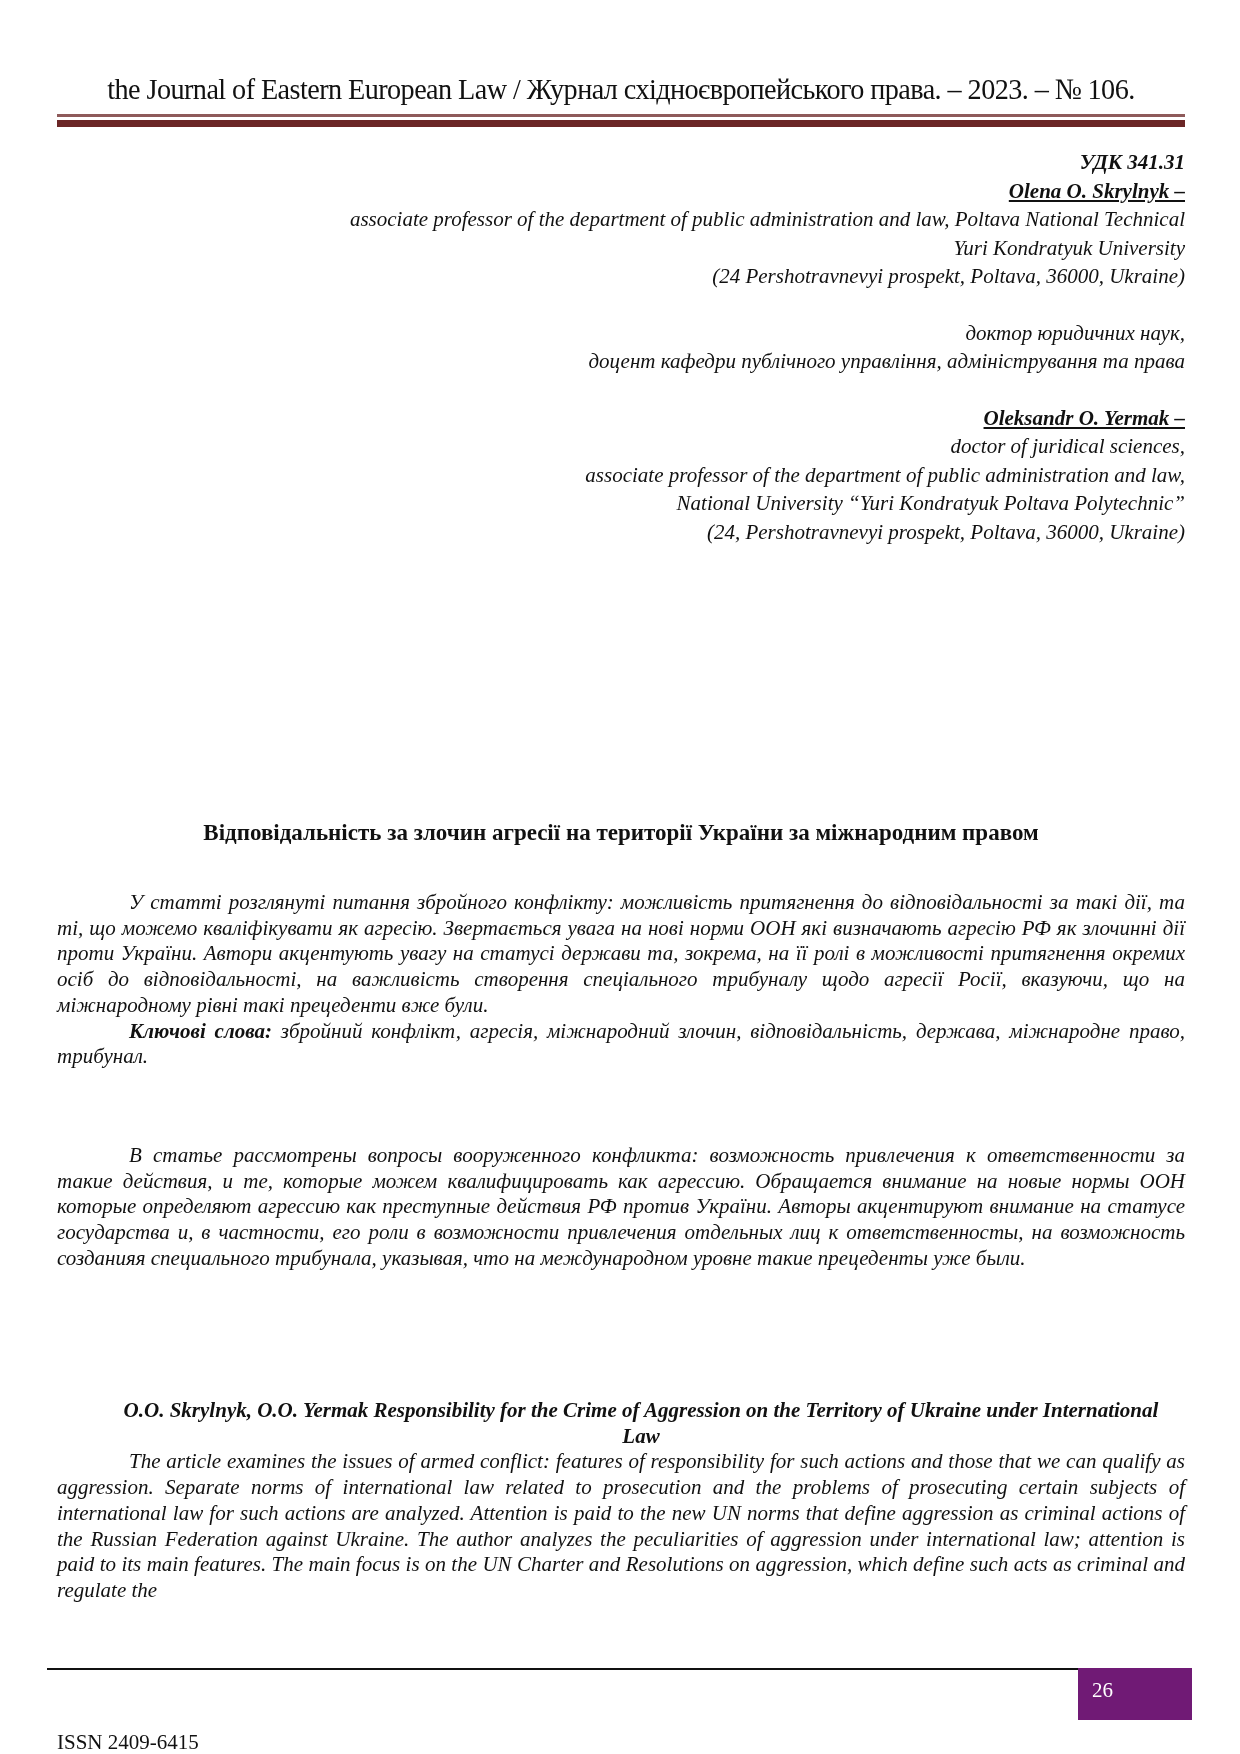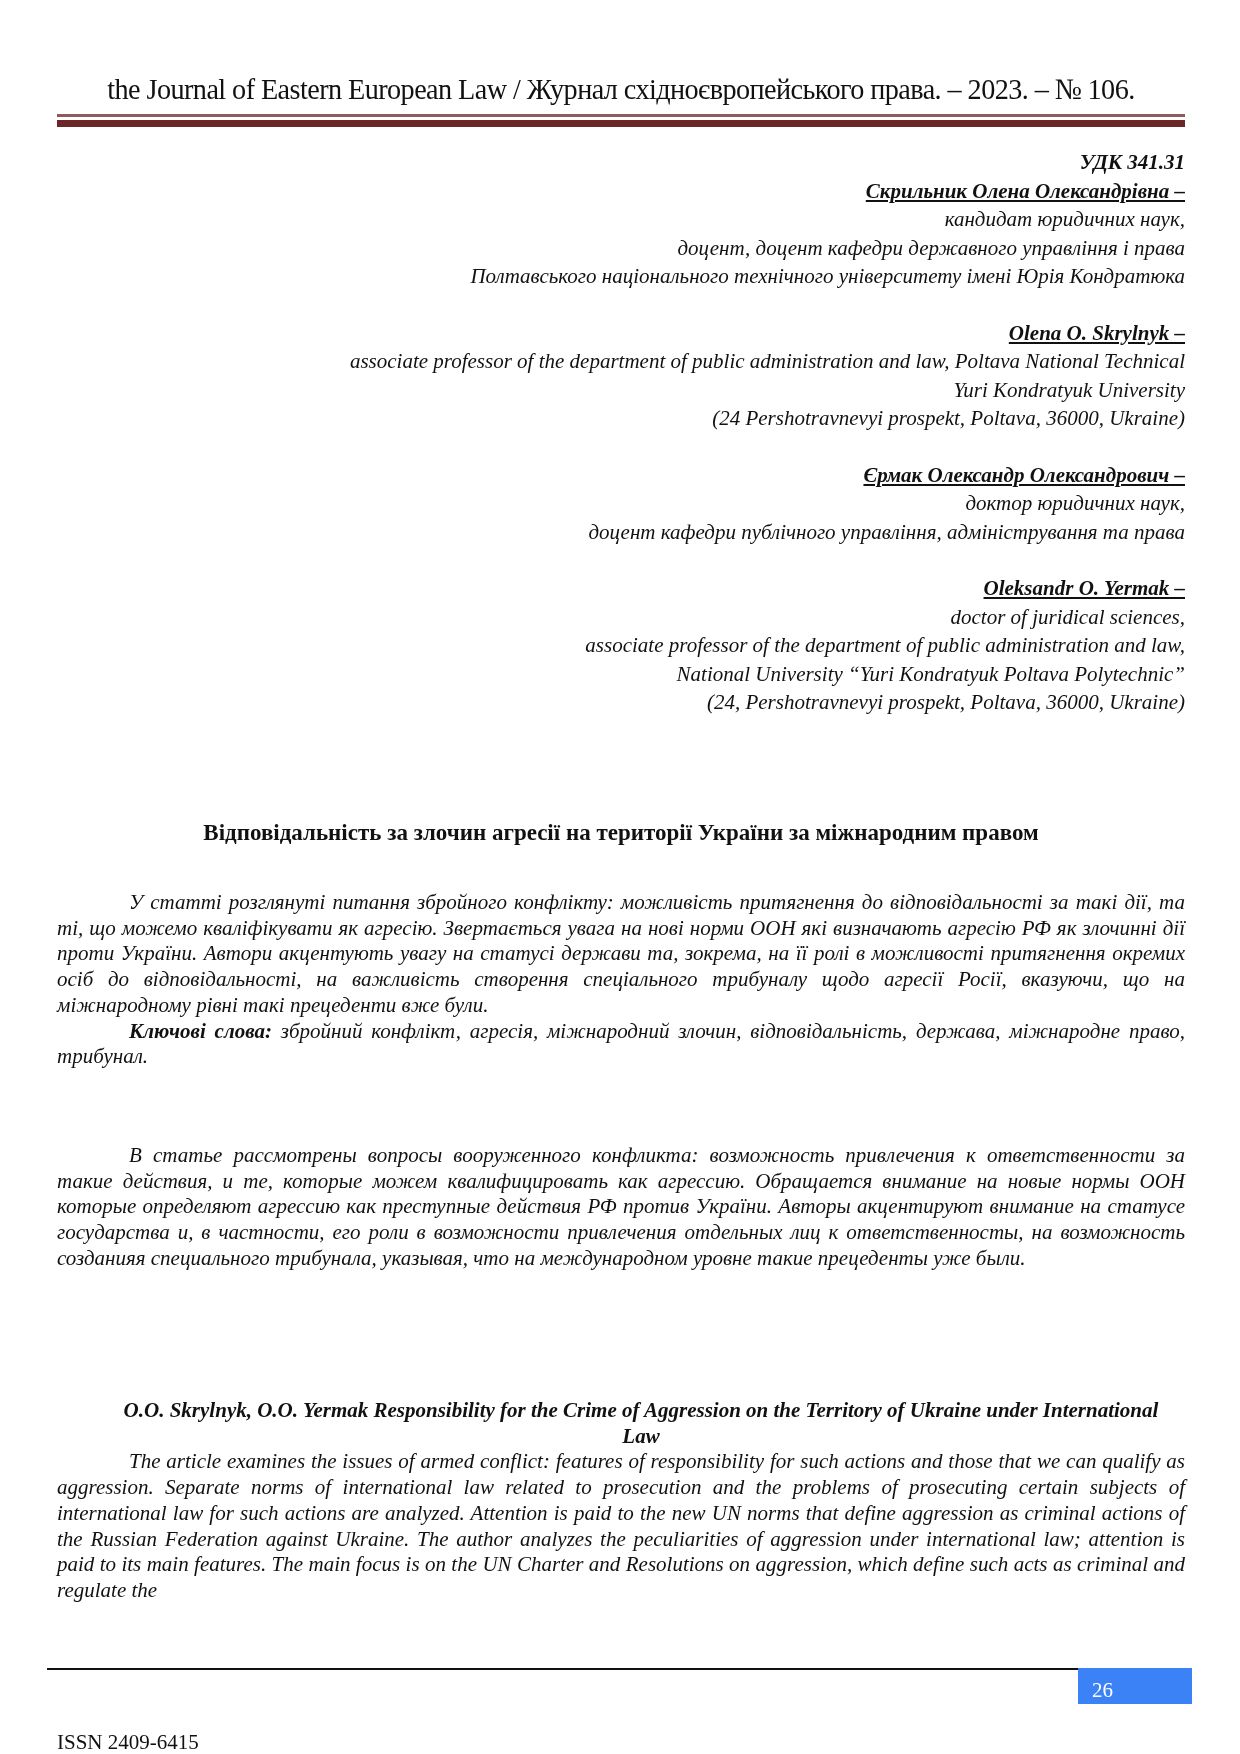--- a/index.html
+++ b/index.html
@@ -25,48 +25,41 @@
           font-size: 21px; line-height: 25.7px; text-align: justify; }
   .body p { margin: 0; text-indent: 72px; }
   .body .kw-label { font-weight: bold; }
   .abs-ua { top: 890px; }
   .abs-ru { top: 1143px; }
   .abs-en { top: 1398px; }
   .en-title { font-weight: bold; text-align: center; text-indent: 0 !important; padding-left: 60px; padding-right: 20px; }
 
   .footer-rule { position: absolute; left: 47px; top: 1668px; width: 1032px; height: 2px; background: #111; }
   .issn { position: absolute; left: 57px; top: 1685px; font-size: 21px; line-height: 26px; margin-top: 44px; }
-  .page-box { position: absolute; left: 1078px; top: 1668px; width: 114px; height: 36px; background: #3b82f6; }
+  .page-box { position: absolute; left: 1078px; top: 1668px; width: 114px; height: 52px; background: #701a75; }
   .page-num { position: absolute; left: 14px; top: 9px; color: #fff; font-size: 21px; line-height: 26px; }
 </style>
 </head>
 <body>
 
 <div class="header">
   <div class="header-text">the Journal of Eastern European Law / Журнал східноєвропейського права. – 2023. – № 106.</div>
   <div class="rule-thin"></div>
   <div class="rule-thick"></div>
 </div>
 
 <div class="authors">
   <p class="udk">УДК 341.31</p>
   <div class="block">
-    <p class="name">Скрильник Олена Олександрівна –</p>
-    <p>кандидат юридичних наук,</p>
-    <p>доцент, доцент кафедри державного управління і права</p>
-    <p>Полтавського національного технічного університету імені Юрія Кондратюка</p>
-  </div>
-  <div class="block">
     <p class="name">Olena O. Skrylnyk –</p>
     <p>associate professor of the department of public administration and law, Poltava National Technical</p>
     <p>Yuri Kondratyuk University</p>
     <p>(24 Pershotravnevyi prospekt, Poltava, 36000, Ukraine)</p>
   </div>
   <div class="block">
-    <p class="name">Єрмак Олександр Олександрович –</p>
     <p>доктор юридичних наук,</p>
     <p>доцент кафедри публічного управління, адміністрування та права</p>
   </div>
   <div class="block">
     <p class="name">Oleksandr O. Yermak –</p>
     <p>doctor of juridical sciences,</p>
     <p>associate professor of the department of public administration and law,</p>
     <p>National University “Yuri Kondratyuk Poltava Polytechnic”</p>
     <p>(24, Pershotravnevyi prospekt, Poltava, 36000, Ukraine)</p>
   </div>

